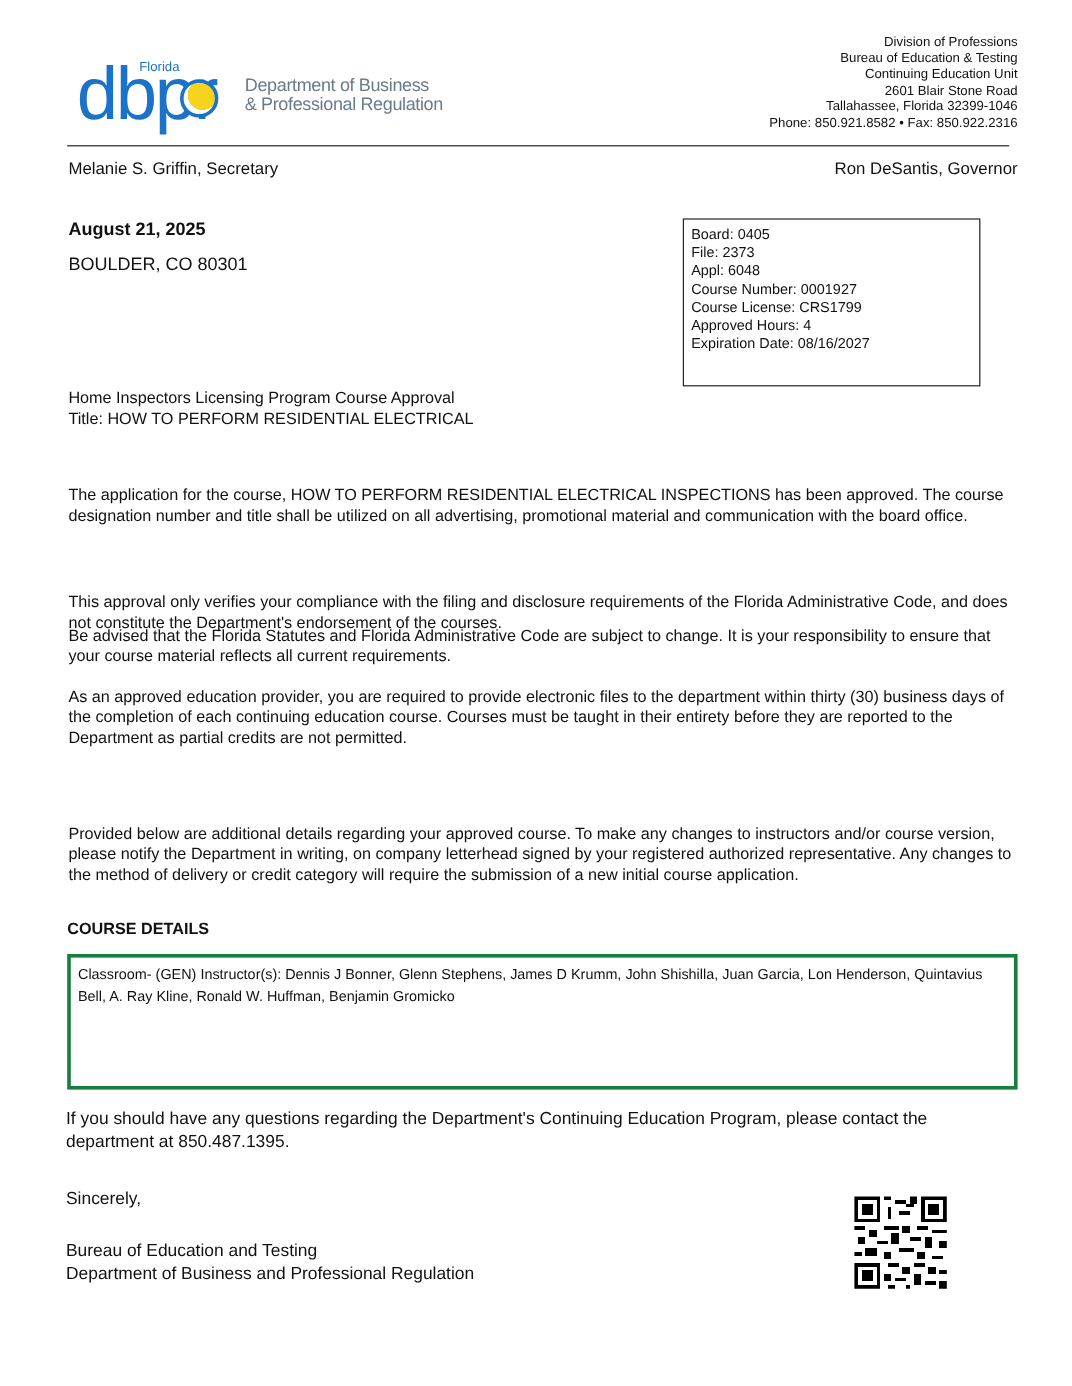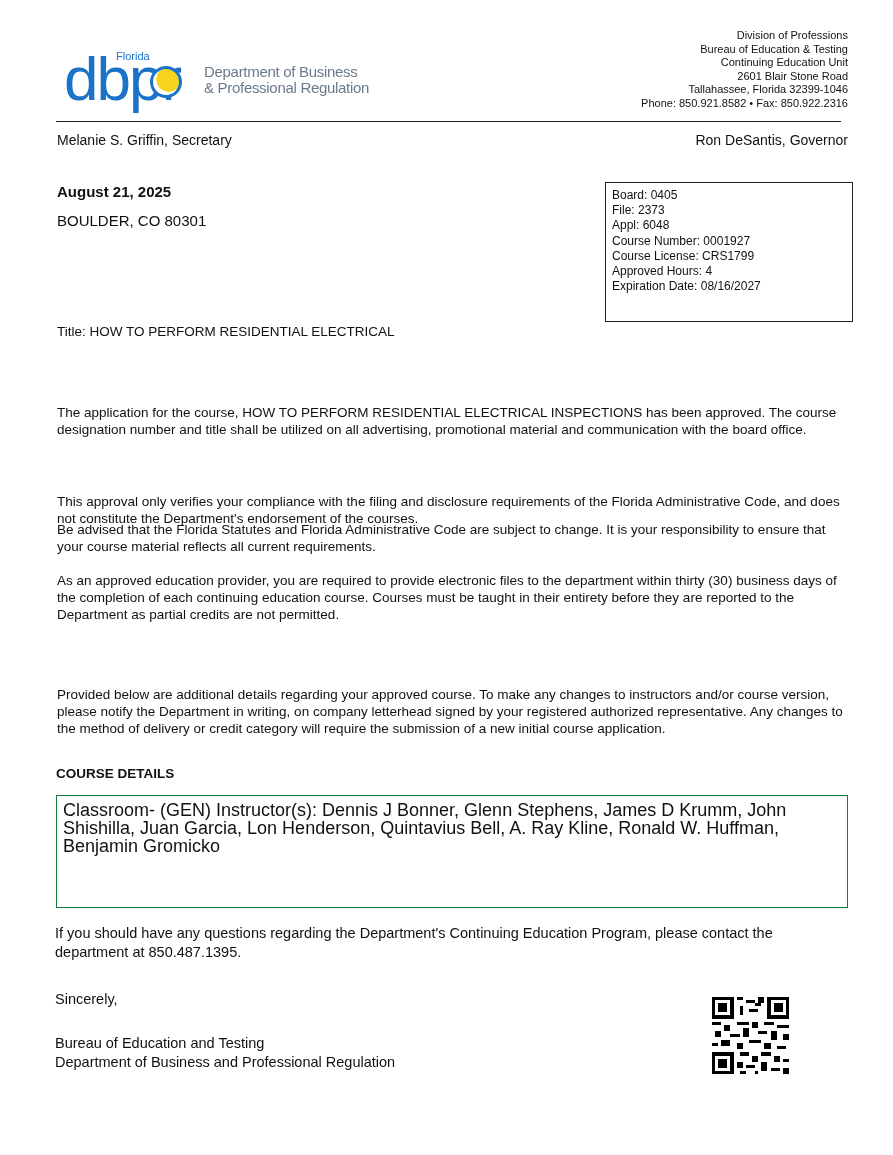--- a/index.html
+++ b/index.html
@@ -13,26 +13,26 @@
     .logo-badge { position: absolute; left: 86px; top: 18px; width: 32px; height: 32px; border-radius: 50%;
       background: radial-gradient(circle at 60% 40%, #f6d31c 0 55%, #ffffff 56%); border: 3px solid #1a73c8; box-sizing: border-box; }
     .logo-text { position: absolute; left: 140px; top: 16px; font-size: 15px; line-height: 16px; color: #6b7a8a; letter-spacing: -0.3px; }
     .division { right: 45px; top: 29px; text-align: right; font-size: 11px; line-height: 13.5px; color: #111; }
     .hr { left: 56px; top: 121px; width: 785px; height: 1px; background: #222; }
     .secretary { left: 57px; top: 132px; font-size: 14px; }
     .governor { right: 45px; top: 132px; font-size: 14px; }
     .date { left: 57px; top: 183px; font-size: 15px; font-weight: bold; }
     .addr { left: 57px; top: 212px; font-size: 15px; line-height: 18.5px; }
     .infobox { left: 569px; top: 182px; width: 248px; height: 140px; border: 1px solid #222; box-sizing: border-box;
-      padding: 5px 6px; font-size: 12px; line-height: 15.2px; margin-left: 36px; }
+      padding: 5px 6px; font-size: 12px; line-height: 15.2px; }
     .subject { left: 57px; top: 323px; font-size: 13.5px; line-height: 17px; width: 420px; }
     .para { left: 57px; width: 790px; font-size: 13.5px; line-height: 17px; }
     .course-head { left: 56px; top: 766px; font-size: 13.5px; font-weight: bold; }
-    .course-box { left: 56px; top: 795px; width: 792px; height: 113px; border: 1px solid #15803d; box-sizing: border-box;
-      padding: 5px 6px; font-size: 18px; line-height: 18px; }
+    .course-box { left: 56px; top: 795px; width: 792px; height: 113px; border: 3px solid #15803d; box-sizing: border-box;
+      padding: 5px 6px; font-size: 12px; line-height: 18px; }
     .contact { left: 55px; top: 924px; width: 790px; font-size: 14.5px; line-height: 19px; }
     .sincerely { left: 55px; top: 991px; font-size: 14.5px; }
     .sig { left: 55px; top: 1034px; font-size: 14.5px; line-height: 19px; }
     .qr { left: 712px; top: 997px; width: 77px; height: 77px; }
   </style>
 </head>
 <body>
 
 <div class="abs logo">
   <div class="logo-dbpr">dbpr</div>
@@ -67,20 +67,21 @@
   <div>Board: 0405</div>
   <div>File: 2373</div>
   <div>Appl: 6048</div>
   <div>Course Number: 0001927</div>
   <div>Course License: CRS1799</div>
   <div>Approved Hours: 4</div>
   <div>Expiration Date: 08/16/2027</div>
 </div>
 
 <div class="abs subject">
+  <div>Home Inspectors Licensing Program Course Approval</div>
   <div>Title:  HOW TO PERFORM RESIDENTIAL ELECTRICAL</div>
 </div>
 
 <div class="abs para" style="top:404px;">The application for the course, HOW TO PERFORM RESIDENTIAL ELECTRICAL INSPECTIONS has been approved. The course designation number and title shall be utilized on all advertising, promotional material and communication with the board office.</div>
 <div class="abs para" style="top:493px;">This approval only verifies your compliance with the filing and disclosure requirements of the Florida Administrative Code, and does not constitute the Department's endorsement of the courses.</div>
 <div class="abs para" style="top:521px;">Be advised that the Florida Statutes and Florida Administrative Code are subject to change. It is your responsibility to ensure that your course material reflects all current requirements.</div>
 <div class="abs para" style="top:572px;">As an approved education provider, you are required to provide electronic files to the department within thirty (30) business days of the completion of each continuing education course. Courses must be taught in their entirety before they are reported to the Department as partial credits are not permitted.</div>
 <div class="abs para" style="top:686px;">Provided below are additional details regarding your approved course. To make any changes to instructors and/or course version, please notify the Department in writing, on company letterhead signed by your registered authorized representative.  Any changes to the method of delivery or credit category will require the submission of a new initial course application.</div>
 
 <div class="abs course-head">COURSE DETAILS</div>

